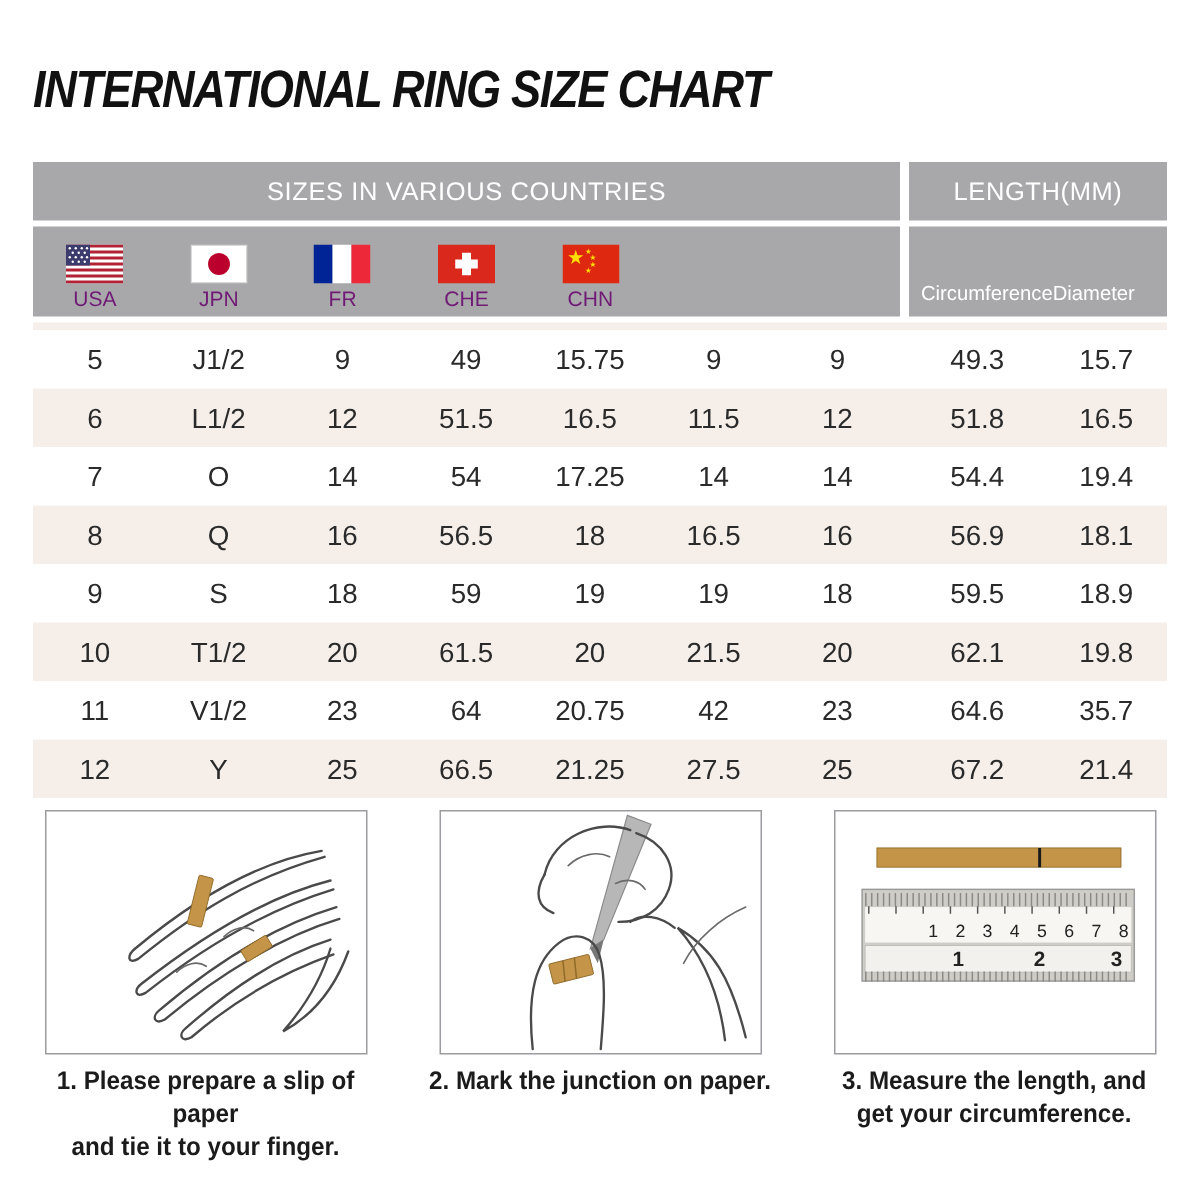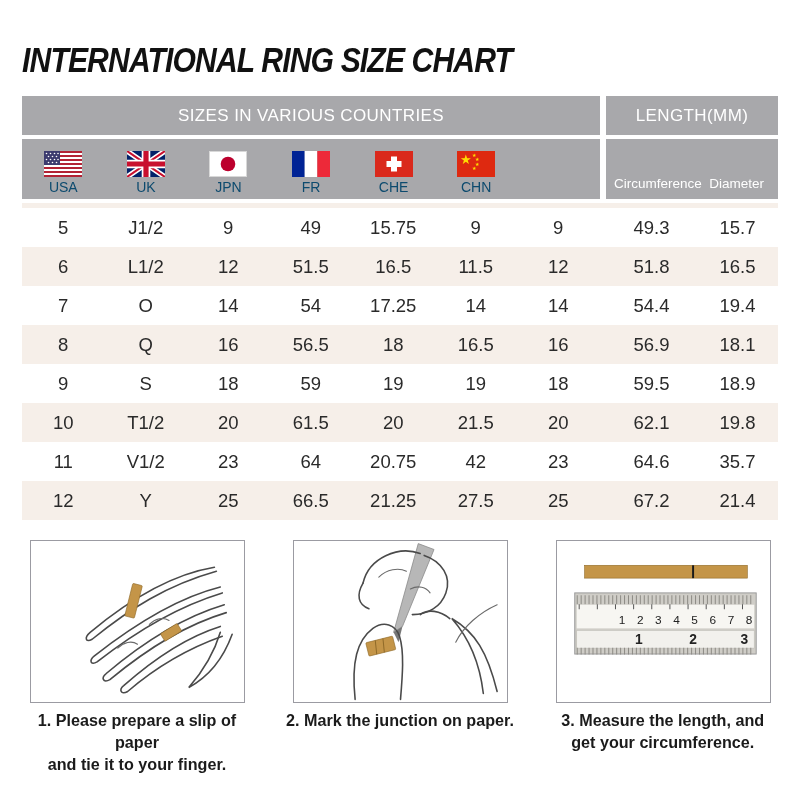--- a/index.html
+++ b/index.html
@@ -3,32 +3,32 @@
 <meta charset="utf-8">
 <style>
   html,body{margin:0;padding:0;background:#fff;}
   .page{position:relative;width:800px;height:800px;overflow:hidden;
         font-family:"Liberation Sans",sans-serif;color:var(--text-dark,#2e2e2e);}
   
   .title{position:absolute;left:22px;top:40px;width:760px;
          font-size:35px;font-weight:bold;font-style:italic;letter-spacing:-1px;
          color:#111;transform:scaleX(.86);transform-origin:left center;white-space:nowrap;}
   
-  .chart{position:absolute;left:22px;top:96px;width:756px;}
+  .chart{position:absolute;left:22px;top:108px;width:756px;}
   .gray-grid{display:grid;grid-template-columns:578px 172px;column-gap:6px;row-gap:4px;}
   .gcell{background:var(--header-gray,#a8a8ab);color:#fff;}
   .hdr{height:39px;display:flex;align-items:center;justify-content:center;
        font-size:17px;letter-spacing:.4px;}
   .flagcell{height:60px;}
   .flagcols{display:grid;grid-template-columns:repeat(7,1fr);height:100%;}
   .flagcol{display:flex;flex-direction:column;align-items:center;justify-content:flex-end;
            padding-bottom:5px;gap:3px;}
   .flagcol svg{width:38px;height:26px;display:block;}
-  .flaglabel{font-size:14px;color:#0c4a6e;line-height:1;}
-  .lencols{display:flex;align-items:flex-end;justify-content:space-between;
+  .flaglabel{font-size:14px;color:#701a75;line-height:1;}
+  .lencols{display:flex;align-items:flex-end;justify-content:flex-start;
            height:100%;padding:0 14px 8px 8px;box-sizing:border-box;font-size:13.5px;}
   .beige-strip{height:5px;background:var(--row-beige,#f6efe9);margin-top:4px;}
   .tbody{margin-top:0;}
   .trow{display:grid;grid-template-columns:repeat(7,82.5px) 104px 68px;
         height:39px;align-items:center;}
   .trow.alt{background:var(--row-beige,#f6efe9);}
   .tcell{text-align:center;font-size:18.5px;color:#2a2a2a;}
   
   .steps{position:absolute;left:12px;top:540px;width:776px;
          display:flex;justify-content:space-between;}
@@ -83,30 +83,20 @@
                 <circle cx="2.5" cy="8.5" r=".8"></circle>
                   <circle cx="6.5" cy="8.5" r=".8"></circle>
                   <circle cx="10.5" cy="8.5" r=".8"></circle>
                   <circle cx="14" cy="8.5" r=".8"></circle>
                 <circle cx="4.5" cy="11.5" r=".8"></circle>
                   <circle cx="8.5" cy="11.5" r=".8"></circle>
                   <circle cx="12.5" cy="11.5" r=".8"></circle>
               </g>
             </svg>
             <span class="flaglabel">USA</span>
-          </div>
-          <div class="flagcol">
-            <svg viewBox="0 0 38 26">
-              <rect width="38" height="26" fill="#012169"></rect>
-              <path d="M0,0L38,26M38,0L0,26" stroke="#fff" stroke-width="5.2"></path>
-              <path d="M0,0L38,26M38,0L0,26" stroke="#c8102e" stroke-width="2.1"></path>
-              <path d="M19,0V26M0,13H38" stroke="#fff" stroke-width="8.6"></path>
-              <path d="M19,0V26M0,13H38" stroke="#c8102e" stroke-width="5.2"></path>
-            </svg>
-            <span class="flaglabel">UK</span>
           </div>
           <div class="flagcol">
             <svg viewBox="0 0 38 26">
               <rect x=".5" y=".5" width="37" height="25" fill="#fff" stroke="#d8d8d8"></rect>
               <circle cx="19" cy="13" r="7.3" fill="#bc002d"></circle>
             </svg>
             <span class="flaglabel">JPN</span>
           </div>
           <div class="flagcol">
             <svg viewBox="0 0 38 26">

